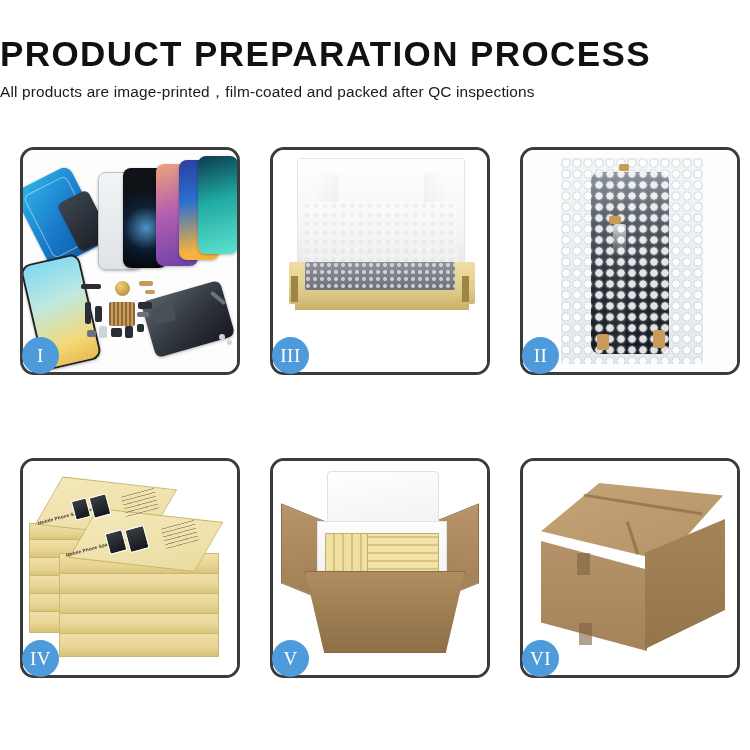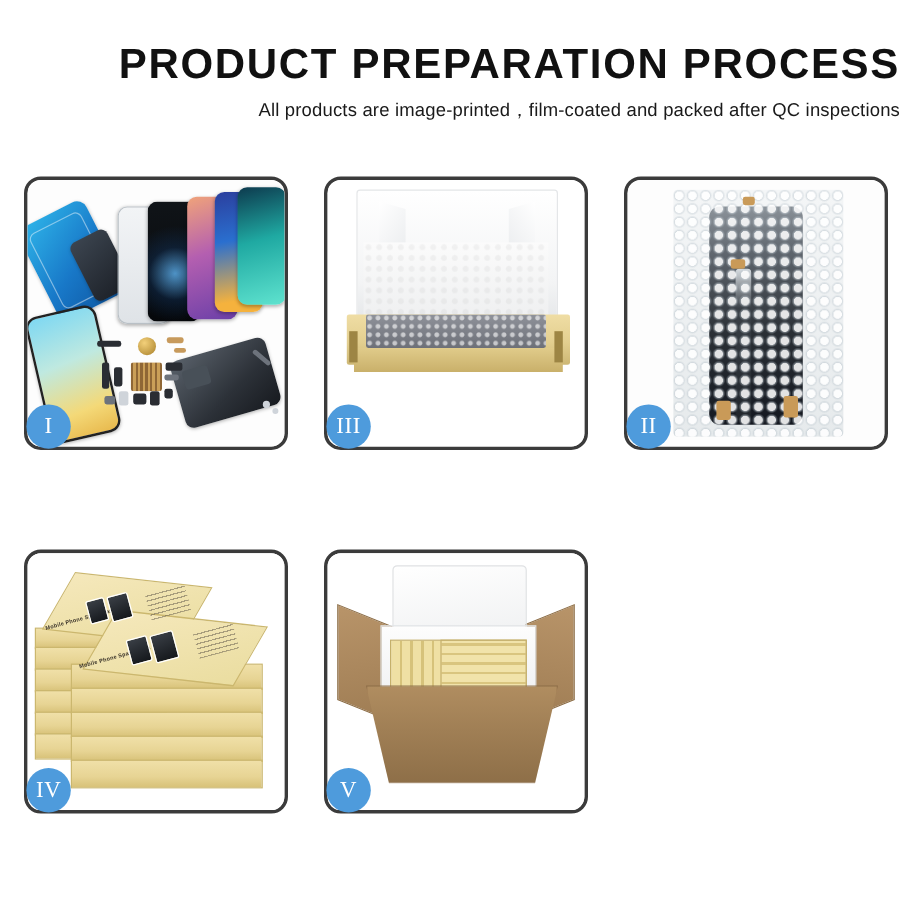--- a/index.html
+++ b/index.html
@@ -11,21 +11,21 @@
     width: 750px;
     height: 750px;
     font-family: "Liberation Sans", sans-serif;
     color: #111111;
     overflow: hidden;
     position: relative;
   }
 
   
   #header {
-    text-align: right;
+    text-align: left;
     padding-top: 36px;
   }
   #page-title {
     font-family: "Liberation Sans", sans-serif;
     font-size: 35px;
     font-weight: 700;
     letter-spacing: 1.4px;
     color: #111111;
     line-height: 1.05;
     margin: 0;
@@ -482,14 +482,26 @@
       <div class="flapR"></div>
       <div class="foamlid"></div>
       <div class="foambox"></div>
       <div class="yellowrow"></div>
       <div class="yellowrow2"></div>
       <div class="carton"></div>
     </div>
     <div class="step-badge">V</div>
   </div>
 
+  <div class="step-panel">
+    <div class="panel-inner s6">
+      <div class="top"></div>
+      <div class="front"></div>
+      <div class="side"></div>
+      <div class="seam" style="left:60px;top:42px;width:120px;height:3px;transform:rotate(9deg);"></div>
+      <div class="seam" style="left:108px;top:60px;width:3px;height:34px;transform:rotate(-18deg);"></div>
+      <div class="tab" style="left:54px;top:92px;"></div>
+      <div class="tab" style="left:56px;top:162px;"></div>
+    </div>
+    <div class="step-badge">VI</div>
+  </div>
 
 </div>
 
 </body></html>

